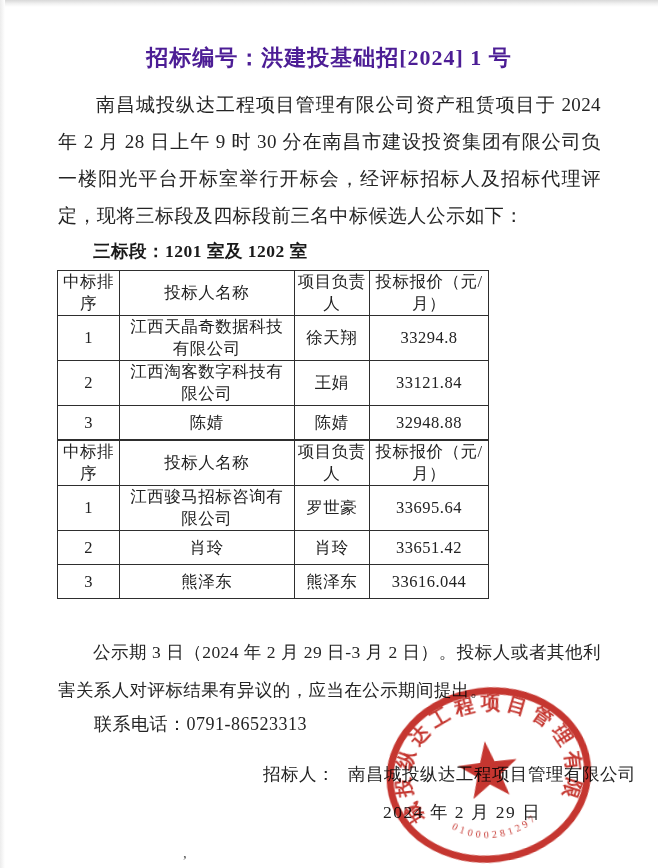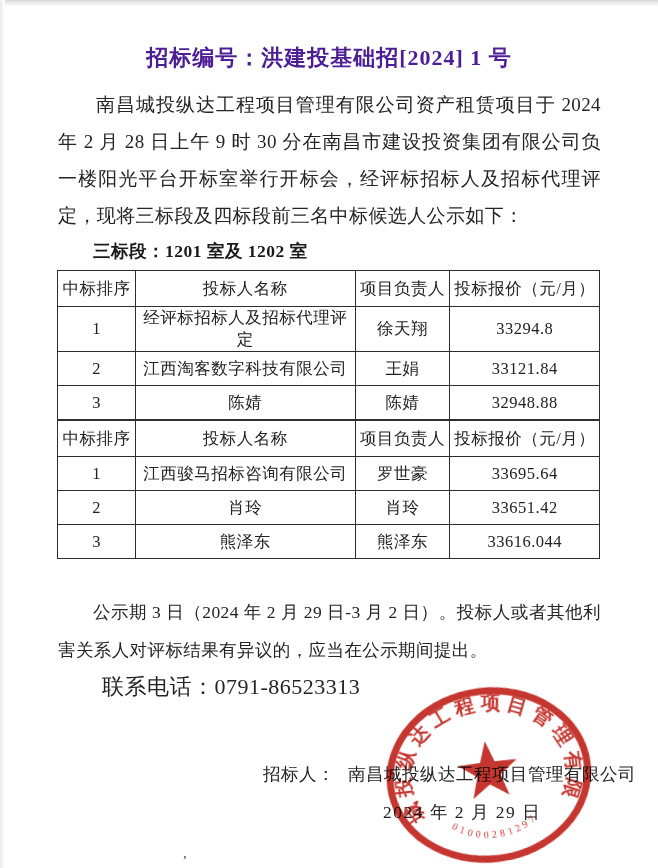--- a/index.html
+++ b/index.html
@@ -42,21 +42,21 @@
   }
 
   .section-heading {
     margin:5px 57px 7px 58px;
     font-weight:bold; font-size:17.5px;
     text-indent:2em; letter-spacing:0.5px; color:#1a1a1a;
   }
   .section-heading.second { margin-top:16px; }
 
   table.bid-table {
-    width:543px; margin-left:57px;
+    width:432px; margin-left:57px;
     border-collapse:collapse;
     font-size:16.5px; color:#222;
     table-layout:fixed;
   }
   table.bid-table th, table.bid-table td {
     border:1.7px solid #2e2e2e;
     text-align:center; vertical-align:middle;
     height:34px; padding:0 2px;
     font-weight:normal; letter-spacing:0.5px;
   }
@@ -67,21 +67,21 @@
   table.bid-table col.c4 { width:27.6%; }
 
   .notice {
     margin:34px 57px 0 58px;
     font-size:17.5px; line-height:38px;
     text-align:justify; text-indent:2em;
     letter-spacing:0.4px; color:#242424;
   }
   .contact {
     margin:3px 57px 0 58px;
-    font-size:22px; text-indent:2em;
+    font-size:18px; text-indent:2em;
     letter-spacing:0.5px; color:#242424;
   }
 
   .signature {
     position:absolute; left:263px; top:762px;
     font-size:17.5px; color:#232323; letter-spacing:0.5px;
   }
   .sig-line { display:flex; gap:13px; white-space:nowrap; }
   .sig-date { margin-left:120px; margin-top:14px; letter-spacing:1.5px; }
 
@@ -126,21 +126,21 @@
         <tr>
           <th>中标排序</th>
           <th>投标人名称</th>
           <th>项目负责人</th>
           <th>投标报价（元/月）</th>
         </tr>
       </thead>
       <tbody>
         <tr>
           <td>1</td>
-          <td>经评标招标人及招标代理评定</td>
+          <td>江西天晶奇数据科技有限公司</td>
           <td>徐天翔</td>
           <td>33294.8</td>
         </tr>
         <tr>
           <td>2</td>
           <td>江西淘客数字科技有限公司</td>
           <td>王娟</td>
           <td>33121.84</td>
         </tr>
         <tr>

